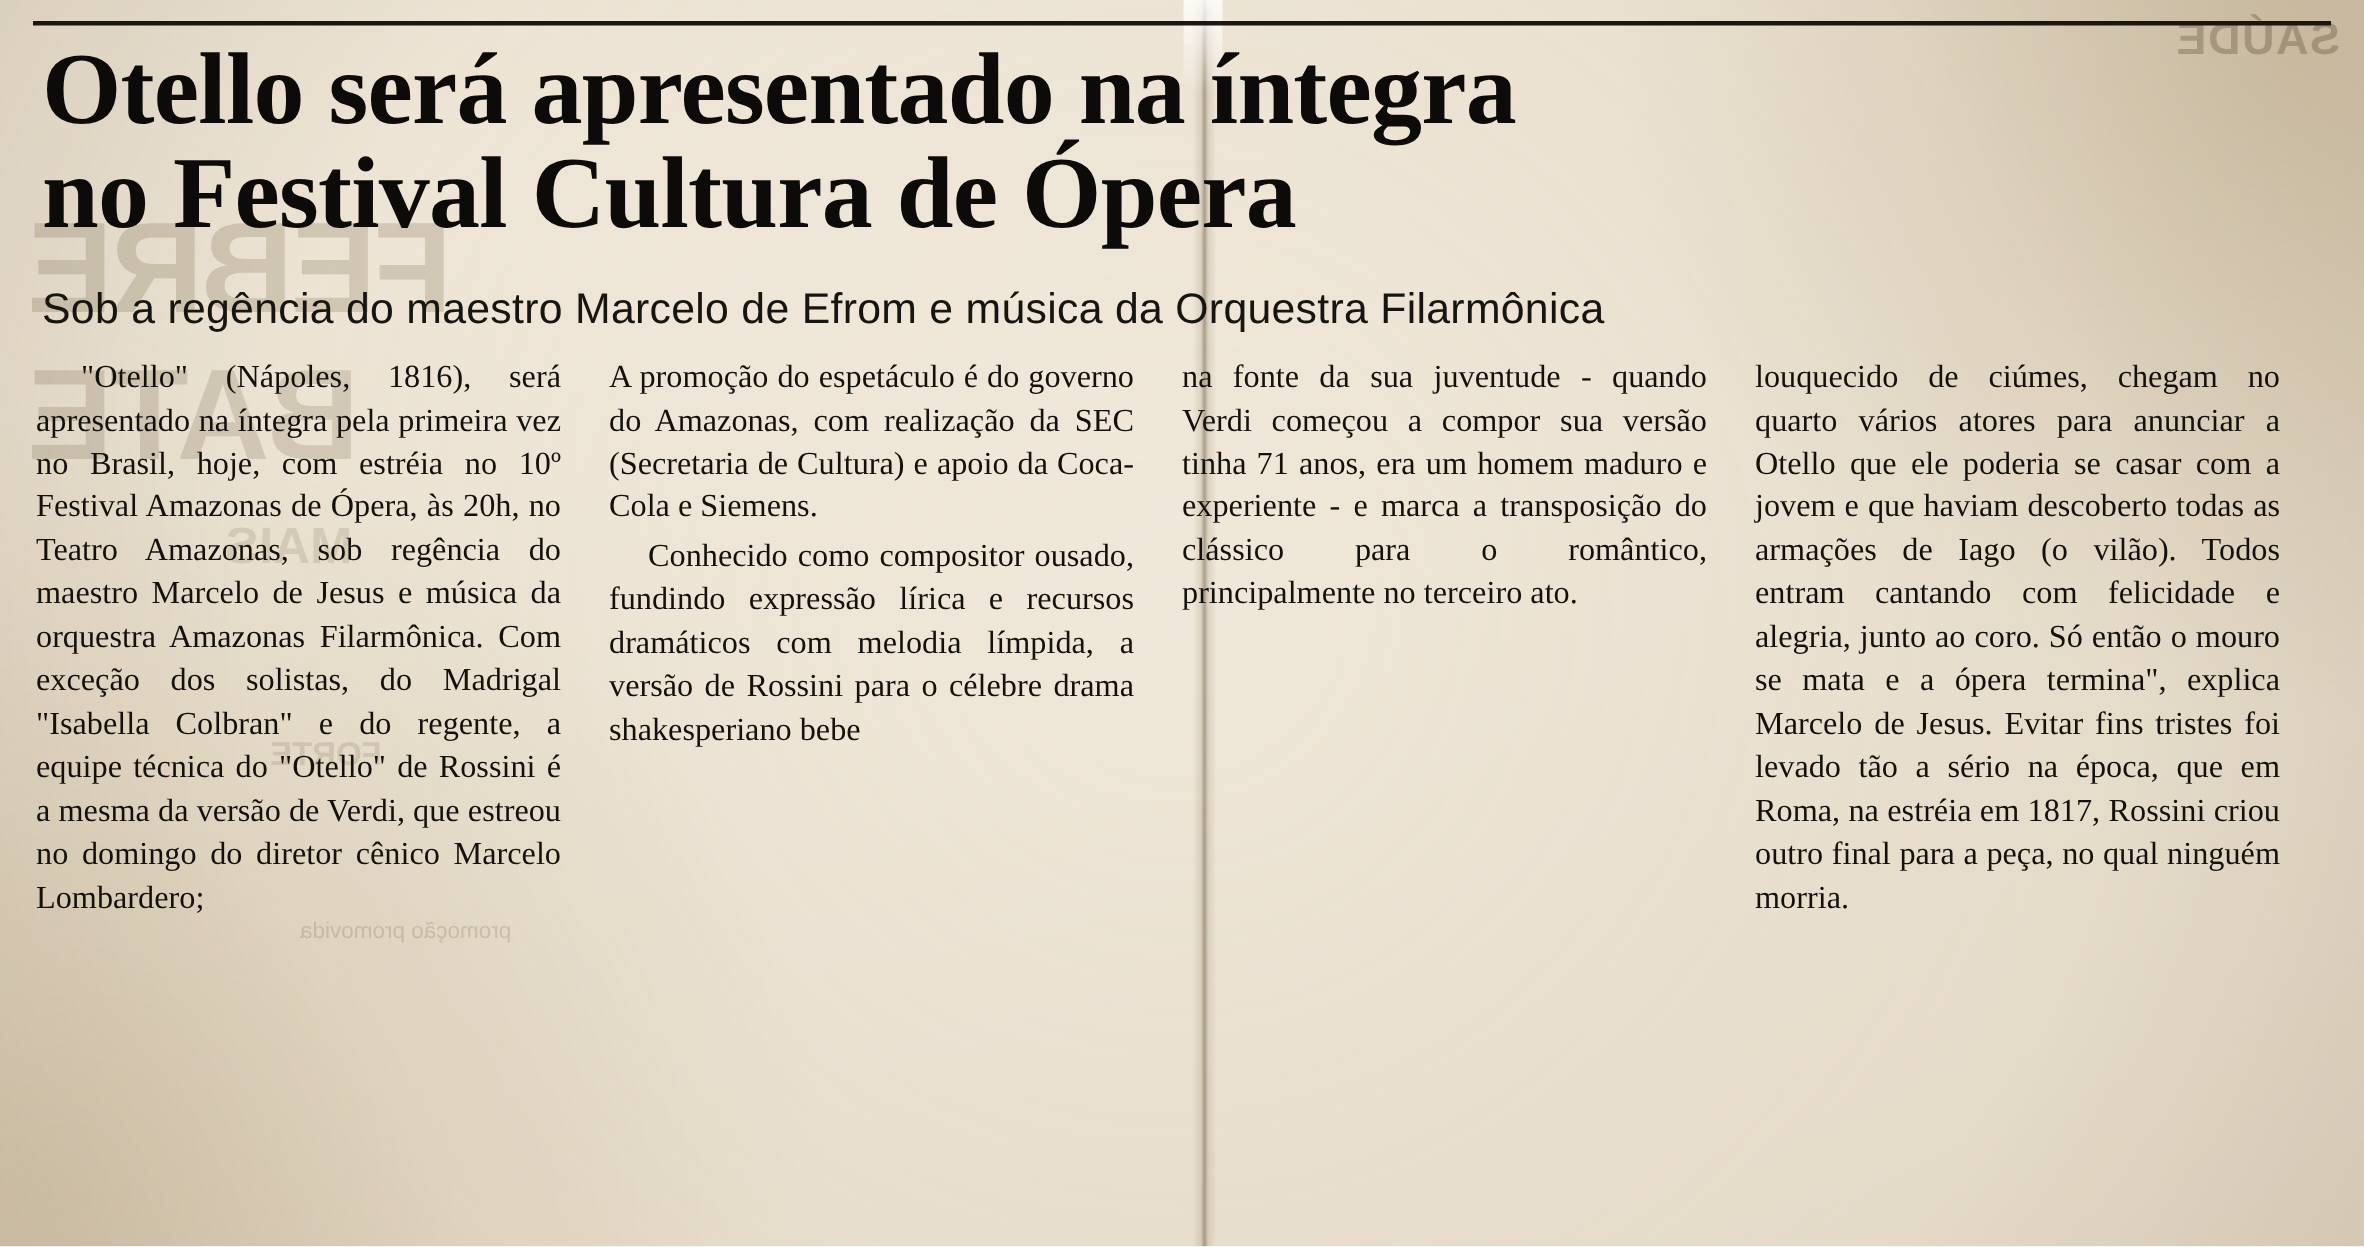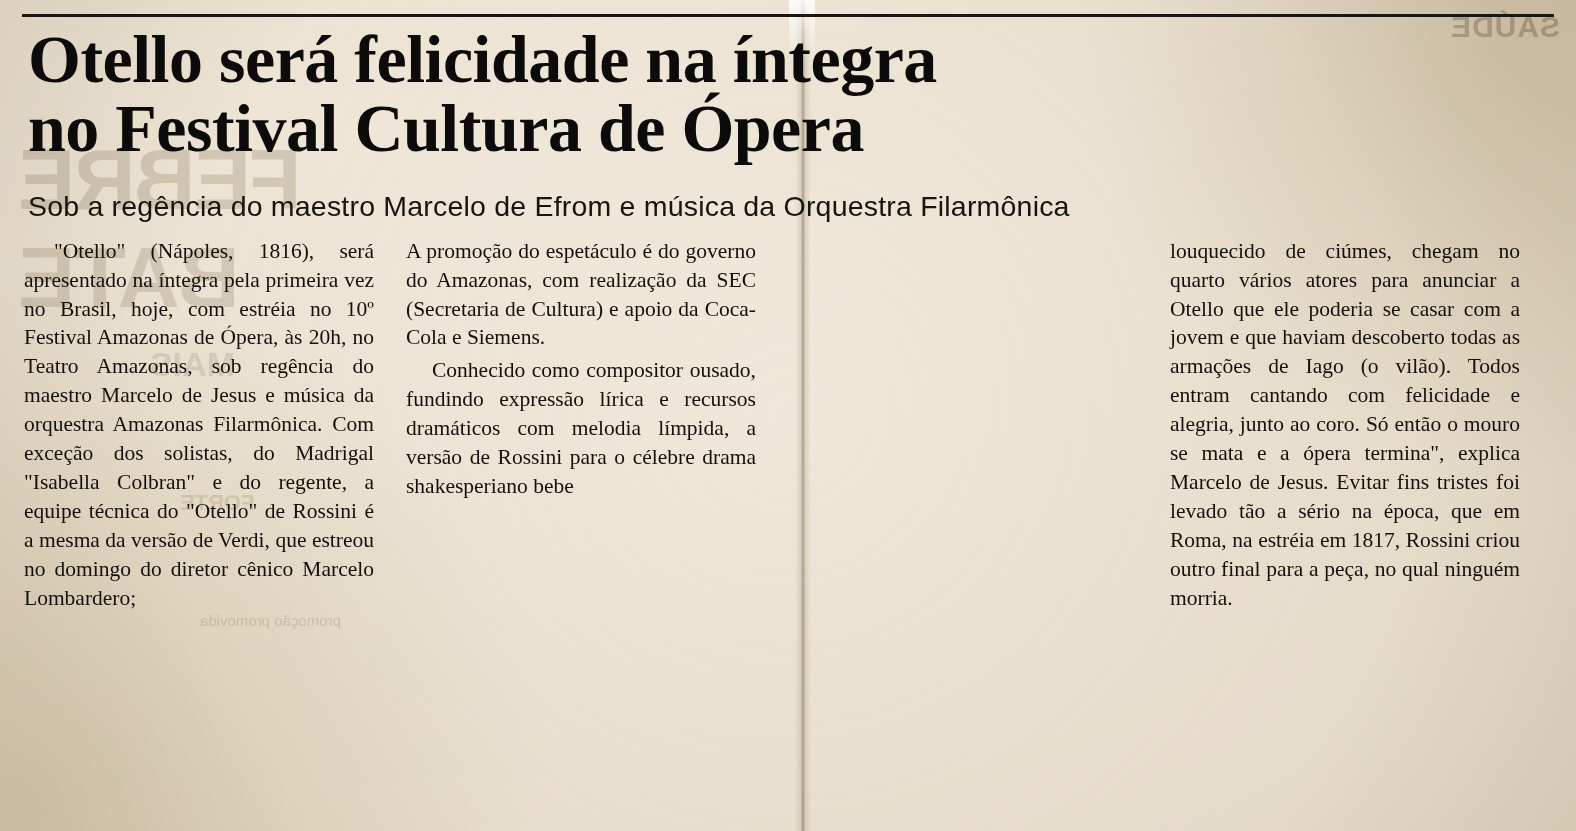--- a/index.html
+++ b/index.html
@@ -180,38 +180,39 @@
   <div class="bleed bleed-head2">BATE</div>
   <div class="bleed bleed-sub">MAIS</div>
   <div class="bleed bleed-small">FORTE</div>
   <div class="bleed bleed-tiny">promoção promovida</div>
 
   <div class="content">
 
     <div class="rule"></div>
 
     <h1 class="headline">
-      <span class="l1">Otello será felicidade na íntegra</span>
+      <span class="l1">Otello será apresentado na íntegra</span>
       <span class="l2">no Festival Cultura de Ópera</span>
     </h1>
 
     <div class="subhead">Sob a regência do maestro Marcelo de Efrom e música da Orquestra Filarmônica</div>
 
     <div class="columns">
 
       <div class="col">
         <p>"Otello" (Nápoles, 1816), será apresentado na íntegra pela primeira vez no Brasil, hoje, com estréia no 10º Festival Amazonas de Ópera, às 20h, no Teatro Amazonas, sob regência do maestro Marcelo de Jesus e música da orquestra Amazonas Filarmônica. Com exceção dos solistas, do Madrigal "Isabella Colbran" e do regente, a equipe técnica do "Otello" de Rossini é a mesma da versão de Verdi, que estreou no domingo do diretor cênico Marcelo Lombardero;</p>
       </div>
 
       <div class="col">
         <p>A promoção do espetáculo é do governo do Amazonas, com realização da SEC (Secretaria de Cultura) e apoio da Coca-Cola e Siemens.</p>
         <p>Conhecido como compositor ousado, fundindo expressão lírica e recursos dramáticos com melodia límpida, a versão de Rossini para o célebre drama shakesperiano bebe</p>
       </div>
 
       <div class="col">
+        <p>na fonte da sua juventude - quando Verdi começou a compor sua versão tinha 71 anos, era um homem maduro e experiente - e marca a transposição do clássico para o romântico, principalmente no terceiro ato.</p>
       </div>
 
       <div class="col">
         <p>louquecido de ciúmes, chegam no quarto vários atores para anunciar a Otello que ele poderia se casar com a jovem e que haviam descoberto todas as armações de Iago (o vilão). Todos entram cantando com felicidade e alegria, junto ao coro. Só então o mouro se mata e a ópera termina", explica Marcelo de Jesus. Evitar fins tristes foi levado tão a sério na época, que em Roma, na estréia em 1817, Rossini criou outro final para a peça, no qual ninguém morria.</p>
       </div>
 
     </div>
   </div>
 
   <div class="paper-stain"></div>

